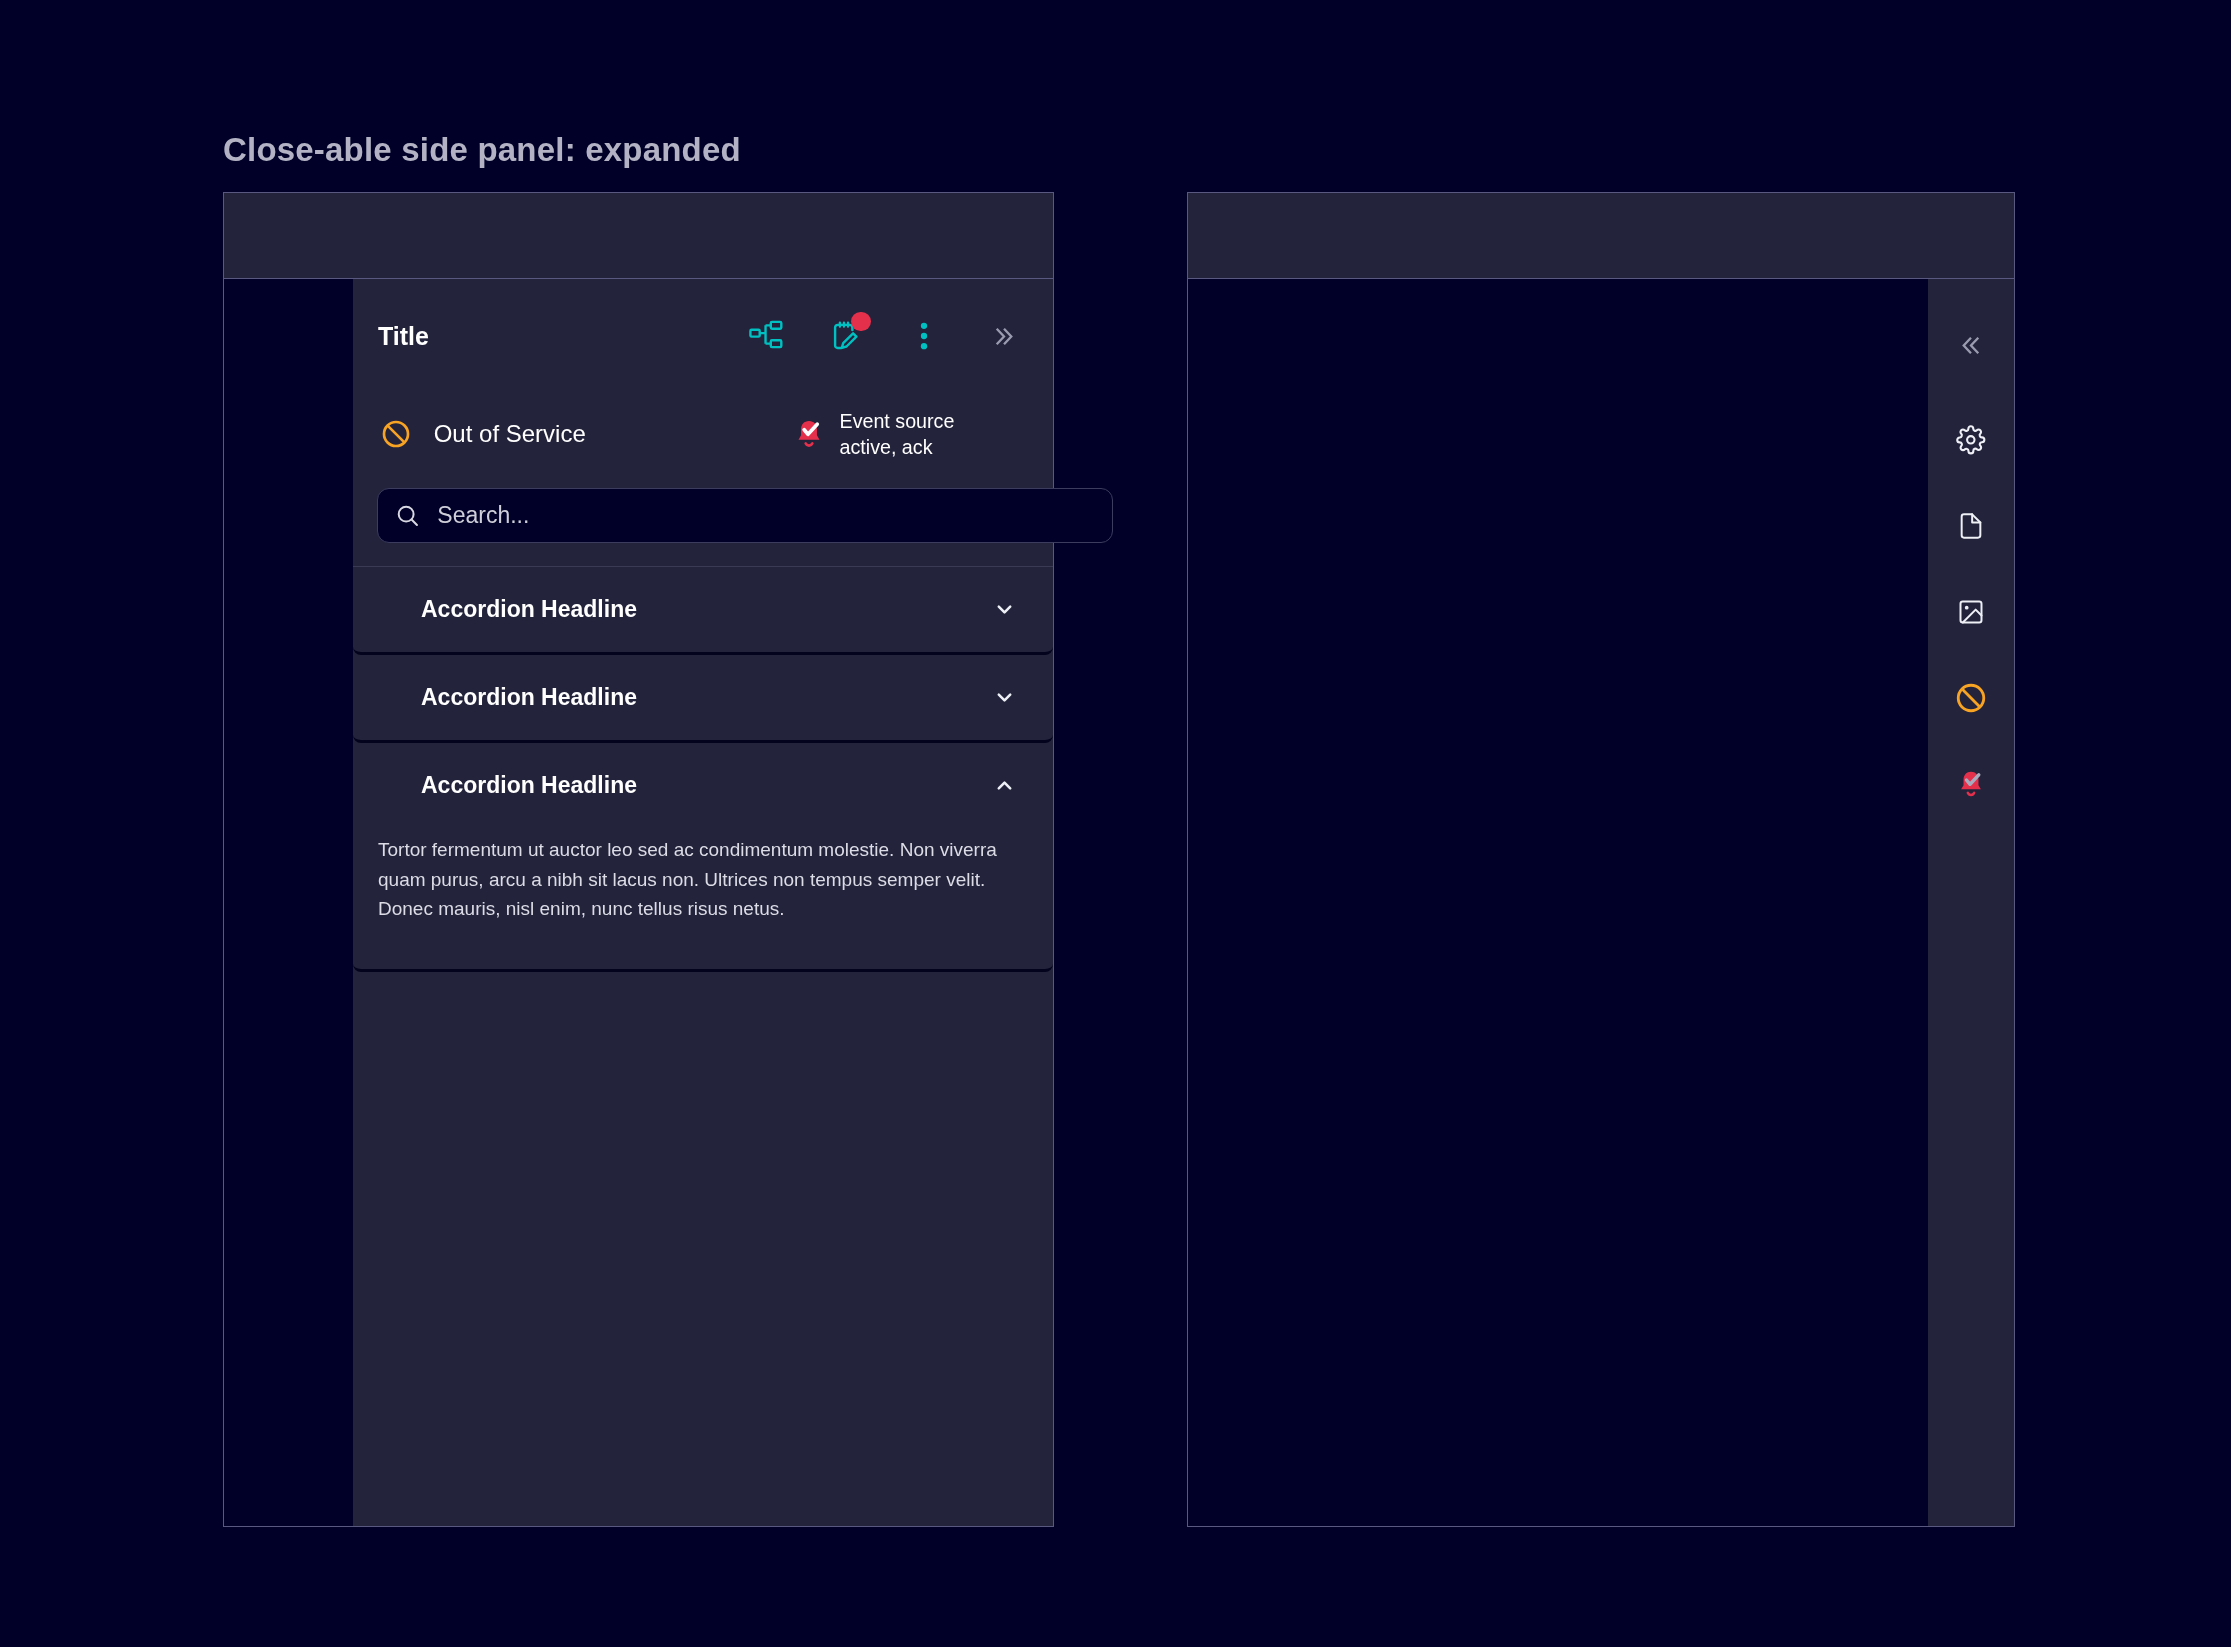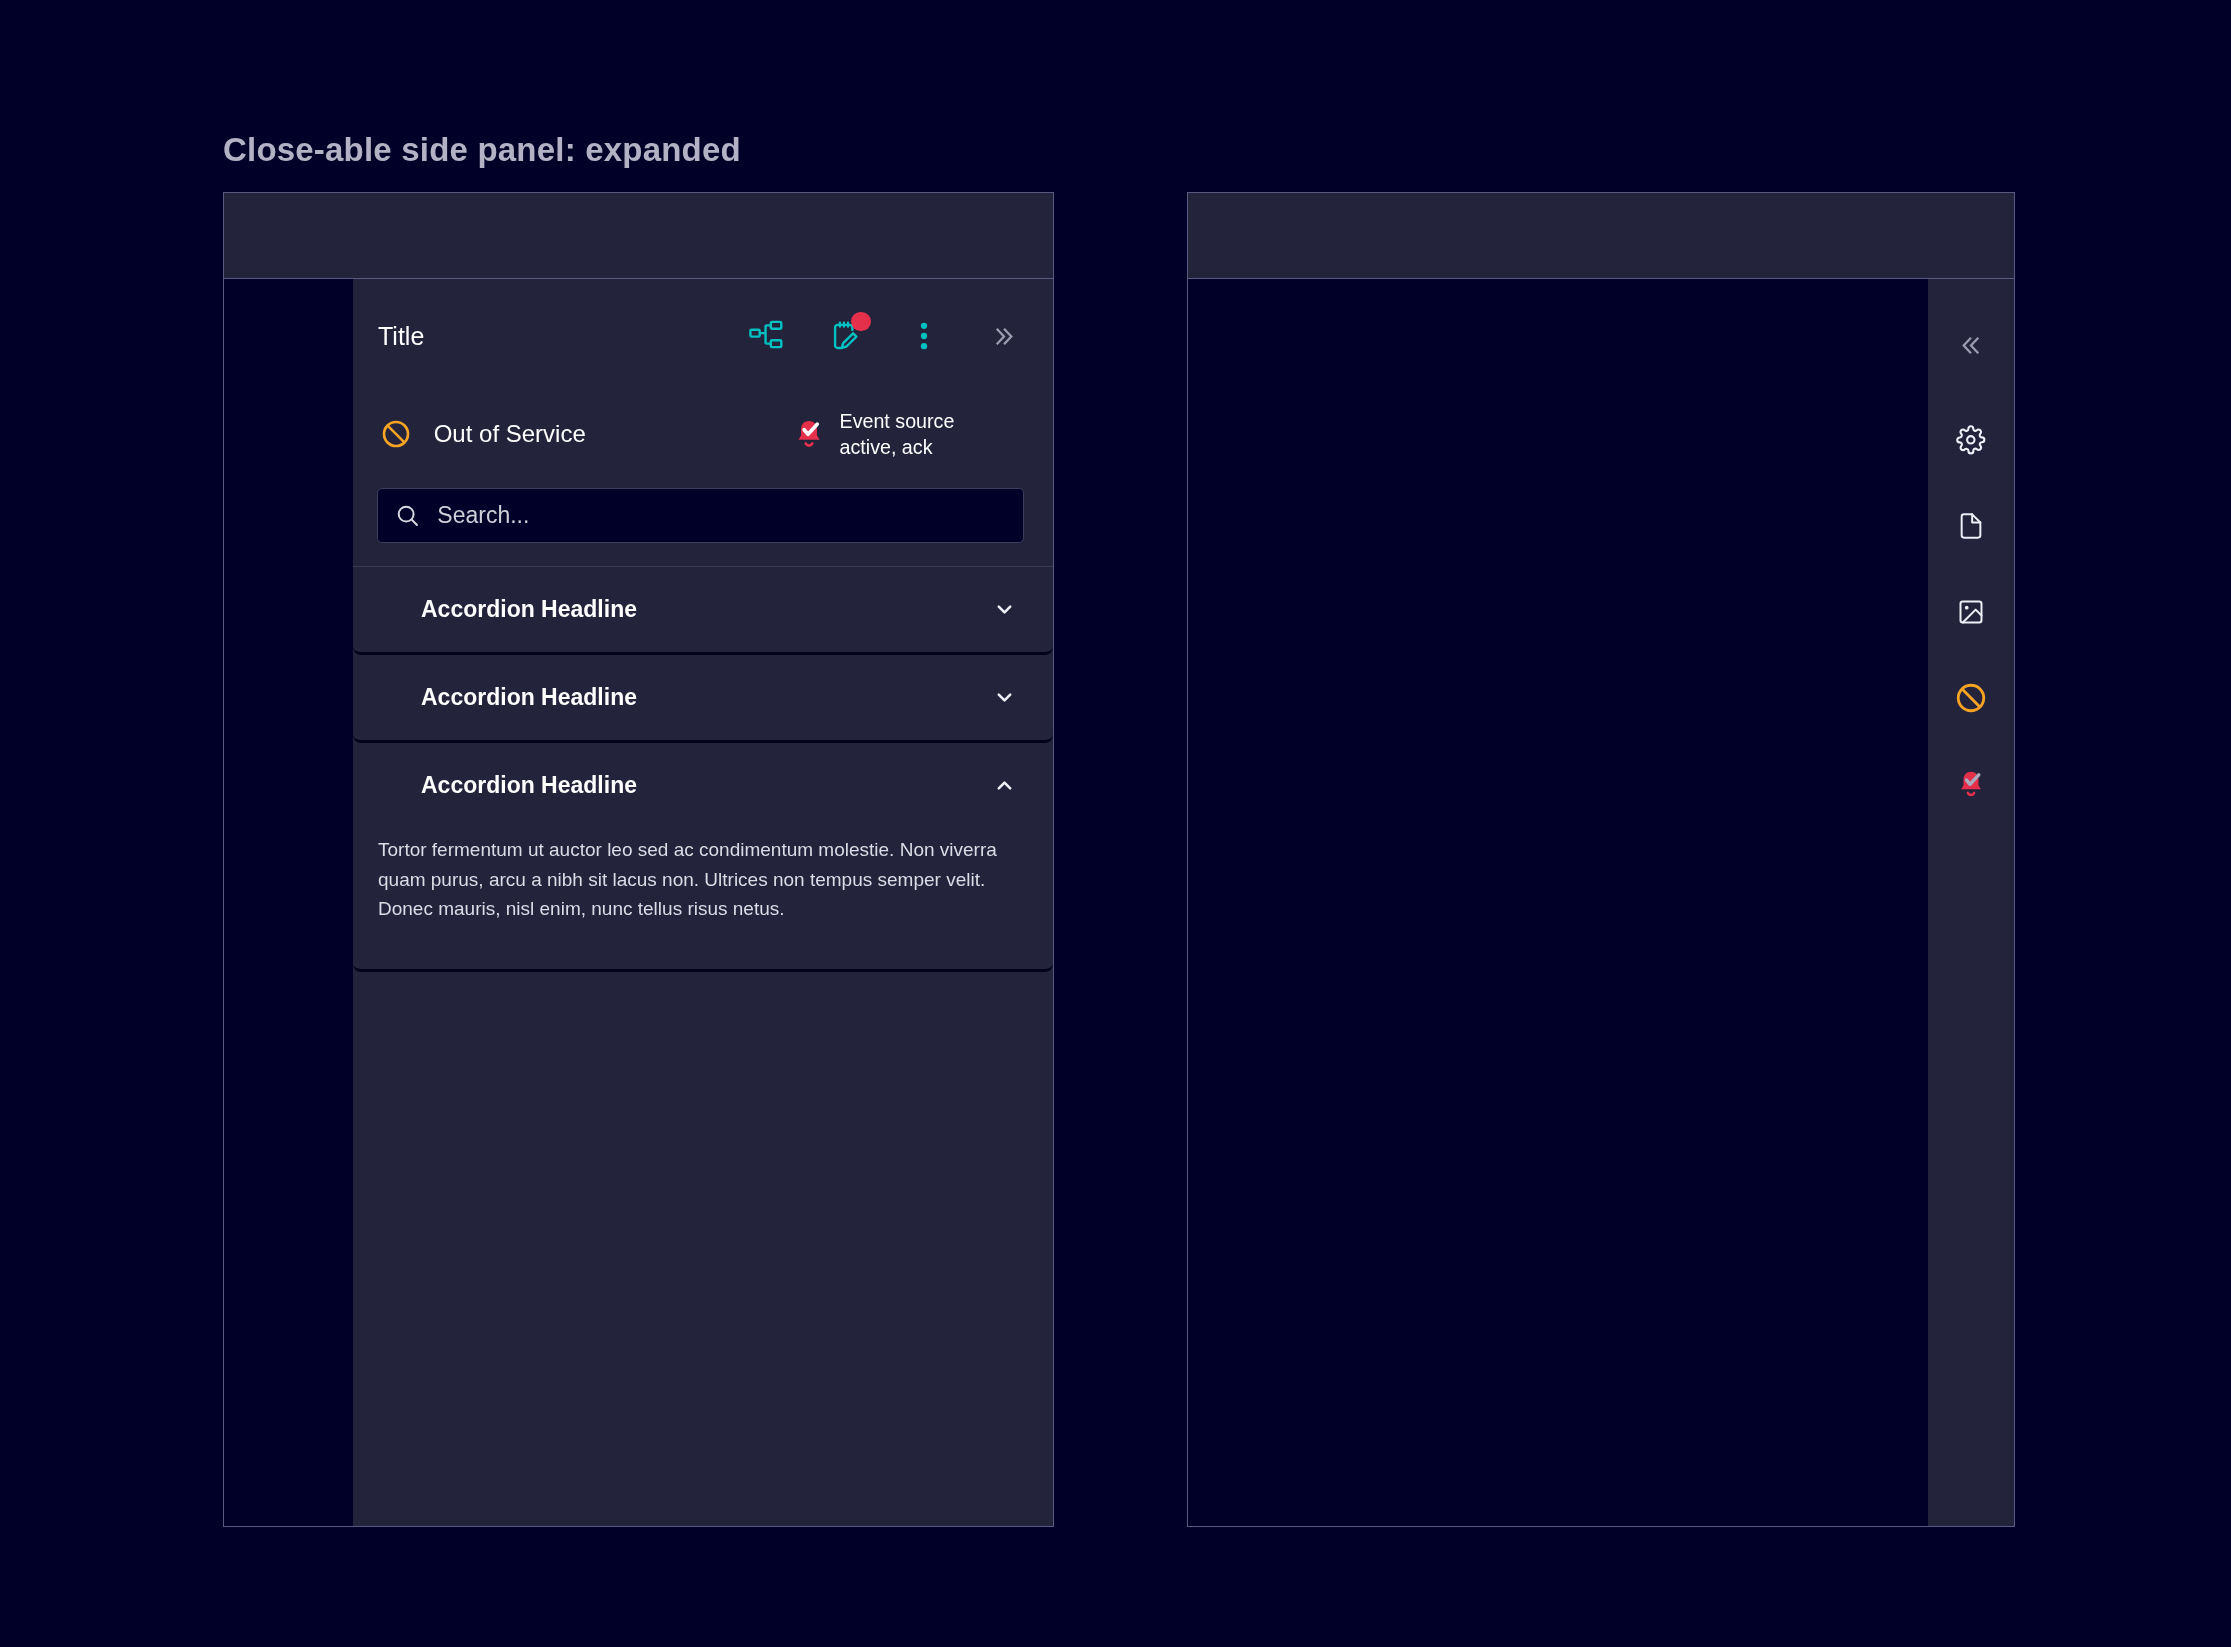--- a/index.html
+++ b/index.html
@@ -17,39 +17,39 @@
          border:1.8px solid #585880;background:#000028;display:flex;flex-direction:column;}
   #frame-left{left:223px;width:831px;}
   #frame-right{left:1187px;width:828px;}
   .frame-header{flex:0 0 85px;background:#23233c;border-bottom:1.8px solid #585880;}
   .frame-body{flex:1;display:flex;min-height:0;}
   .main-area{flex:1;background:#000028;}
 
   
   .side-panel{width:700px;background:#23233c;position:relative;}
   .title-row{position:absolute;left:25px;right:32px;top:30px;height:54px;display:flex;align-items:center;}
-  .panel-title{flex:1;font-size:25px;font-weight:400;color:#ffffff;}
+  .panel-title{flex:1;font-size:25px;font-weight:700;color:#ffffff;}
   .toolbar{display:flex;align-items:center;gap:43px;}
   .icon-btn{width:36px;height:36px;display:flex;align-items:center;justify-content:center;
             position:relative;cursor:pointer;background:none;border:none;padding:0;}
   .c-teal{color:#00c1c1;}
   .c-gray{color:#9b9bb0;}
   .c-white{color:#eef0f6;}
   .c-orange{color:#f7a323;}
   .c-red{color:#e5304c;}
   .badge-dot{position:absolute;top:-6.3px;right:-8px;width:19.7px;height:19.7px;border-radius:50%;background:#e5304c;}
 
   .status-row{position:absolute;left:25px;right:25px;top:125px;height:59px;}
   .oos{position:absolute;left:0;top:0;height:59px;display:flex;align-items:center;gap:19.7px;}
   .oos-label{font-size:24px;color:#ffffff;}
   .event{position:absolute;left:413px;top:0;height:59px;display:flex;align-items:center;gap:12.5px;}
   .event-text{font-size:19.7px;line-height:26px;color:#ffffff;}
 
-  .search-box{position:absolute;left:24px;top:209px;width:647px;height:55px;box-sizing:border-box;
-              background:#000028;border:1.8px solid #3c3c5e;border-radius:5px;
+  .search-box{position:absolute;left:24px;top:209px;width:736px;height:55px;box-sizing:border-box;
+              background:#000028;border:1.8px solid #3c3c5e;border-radius:12px;
               display:flex;align-items:center;padding:0 16px;gap:14.3px;}
   .search-box input{flex:1;background:transparent;border:none;outline:none;
                     color:#d6d6e0;font-size:23px;font-family:inherit;}
   .search-box input::placeholder{color:#cfcfda;opacity:1;}
 
   .accordion-list{position:absolute;left:0;right:0;top:287px;}
   .accordion{background:#23233c;border-bottom:3.6px solid #03031d;border-radius:0 0 8px 8px;}
   .accordion.first{border-top:0.9px solid #3a3a55;}
   .acc-header{height:85px;display:flex;align-items:center;justify-content:space-between;
               padding:0 36px 0 25px;cursor:pointer;}

